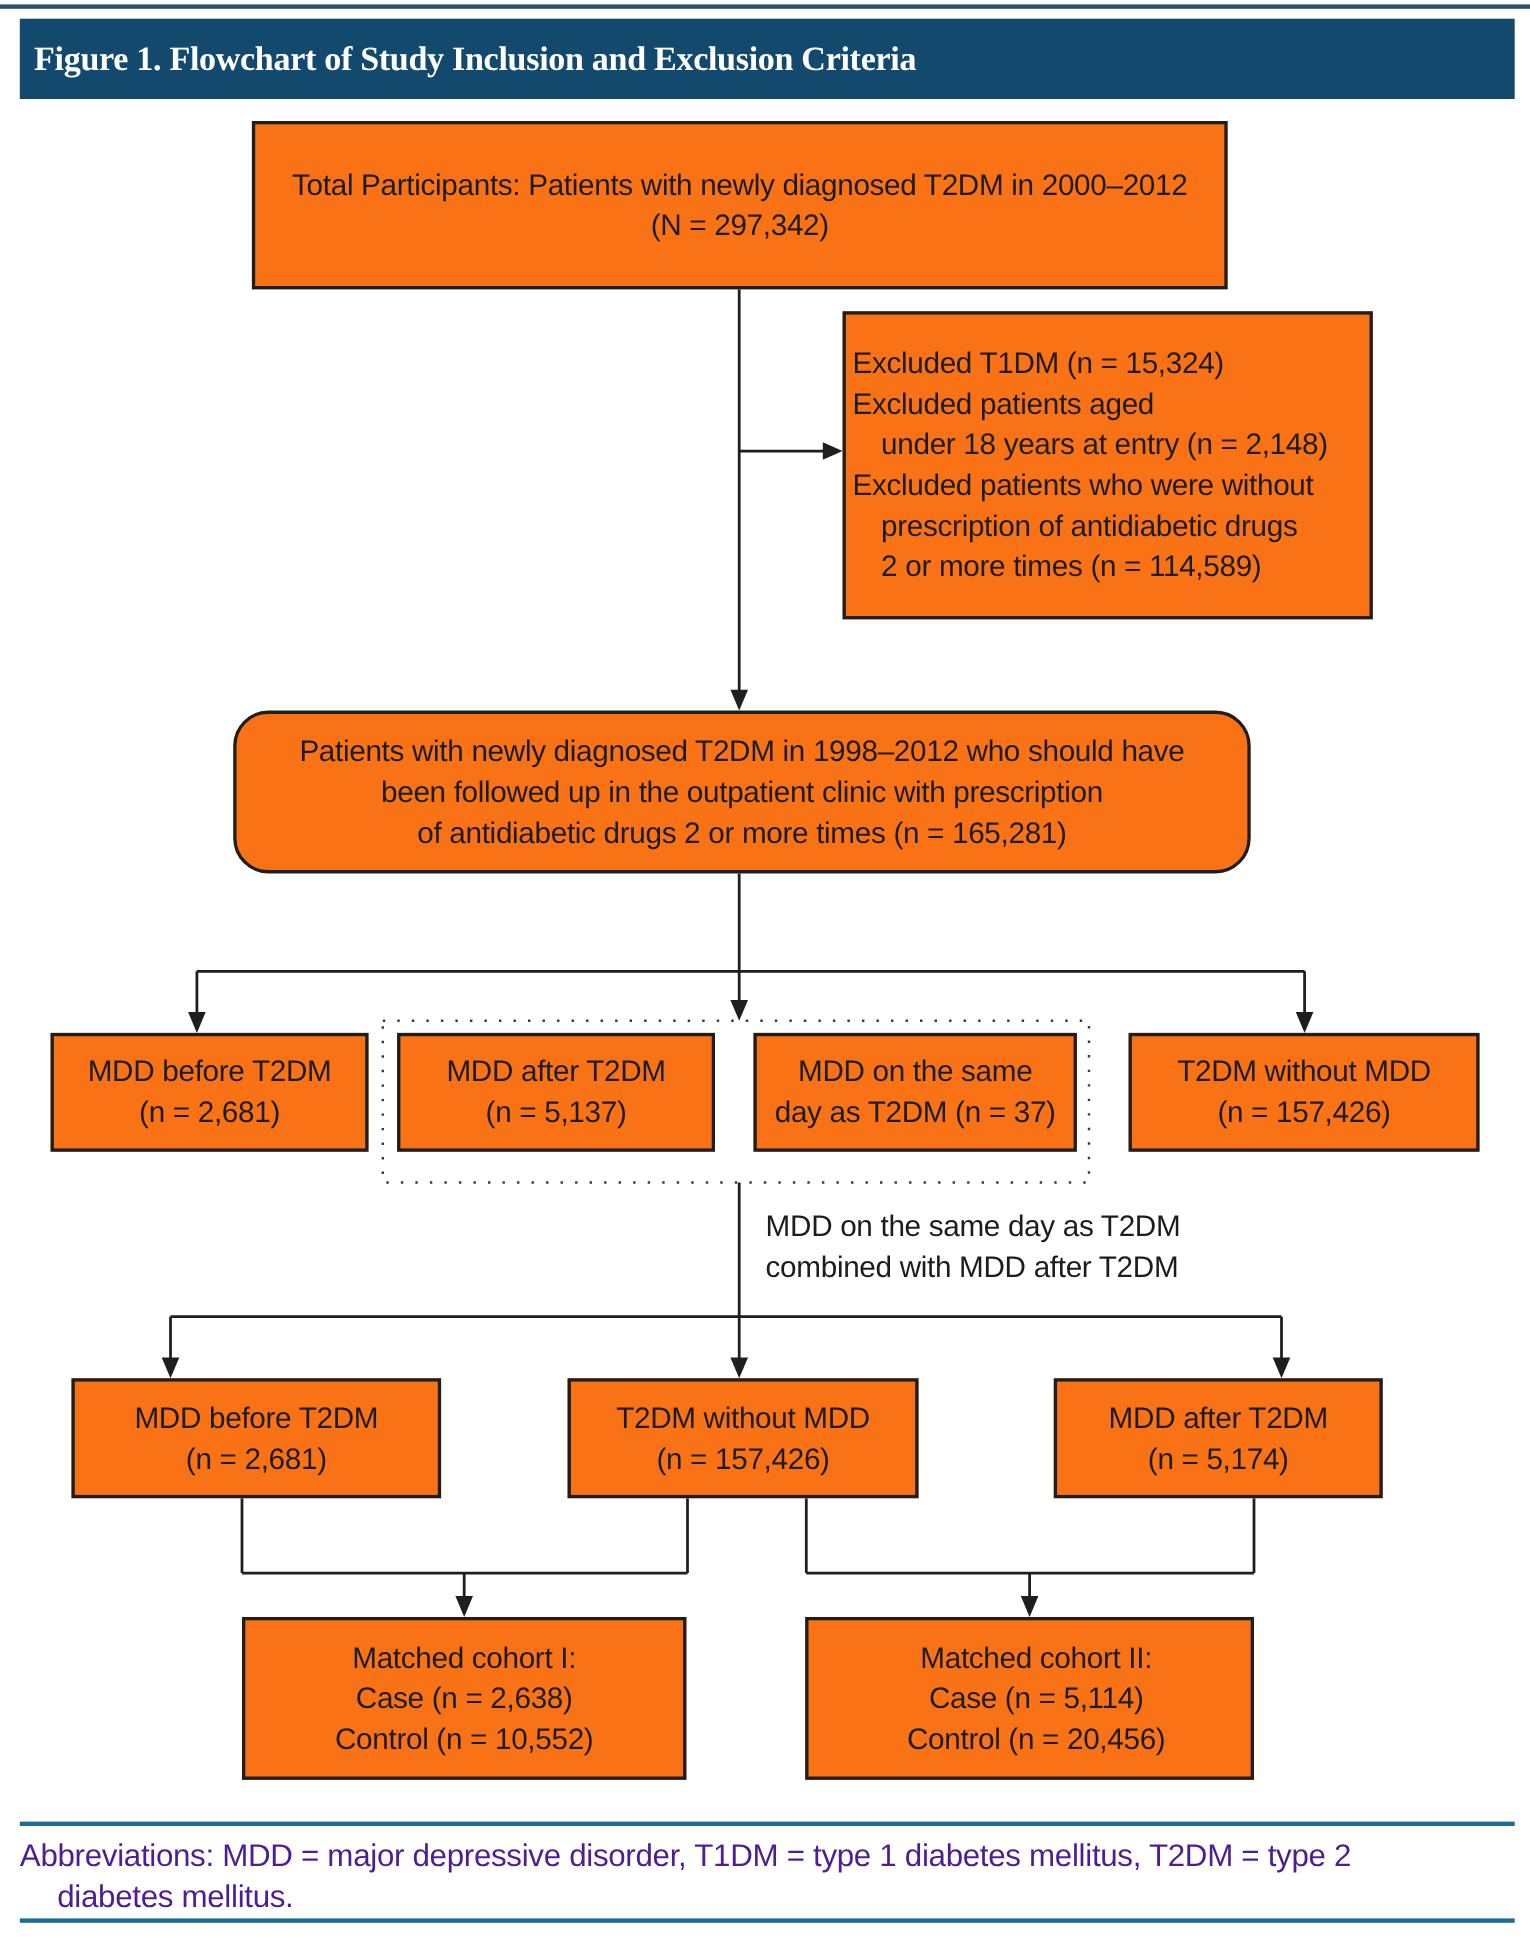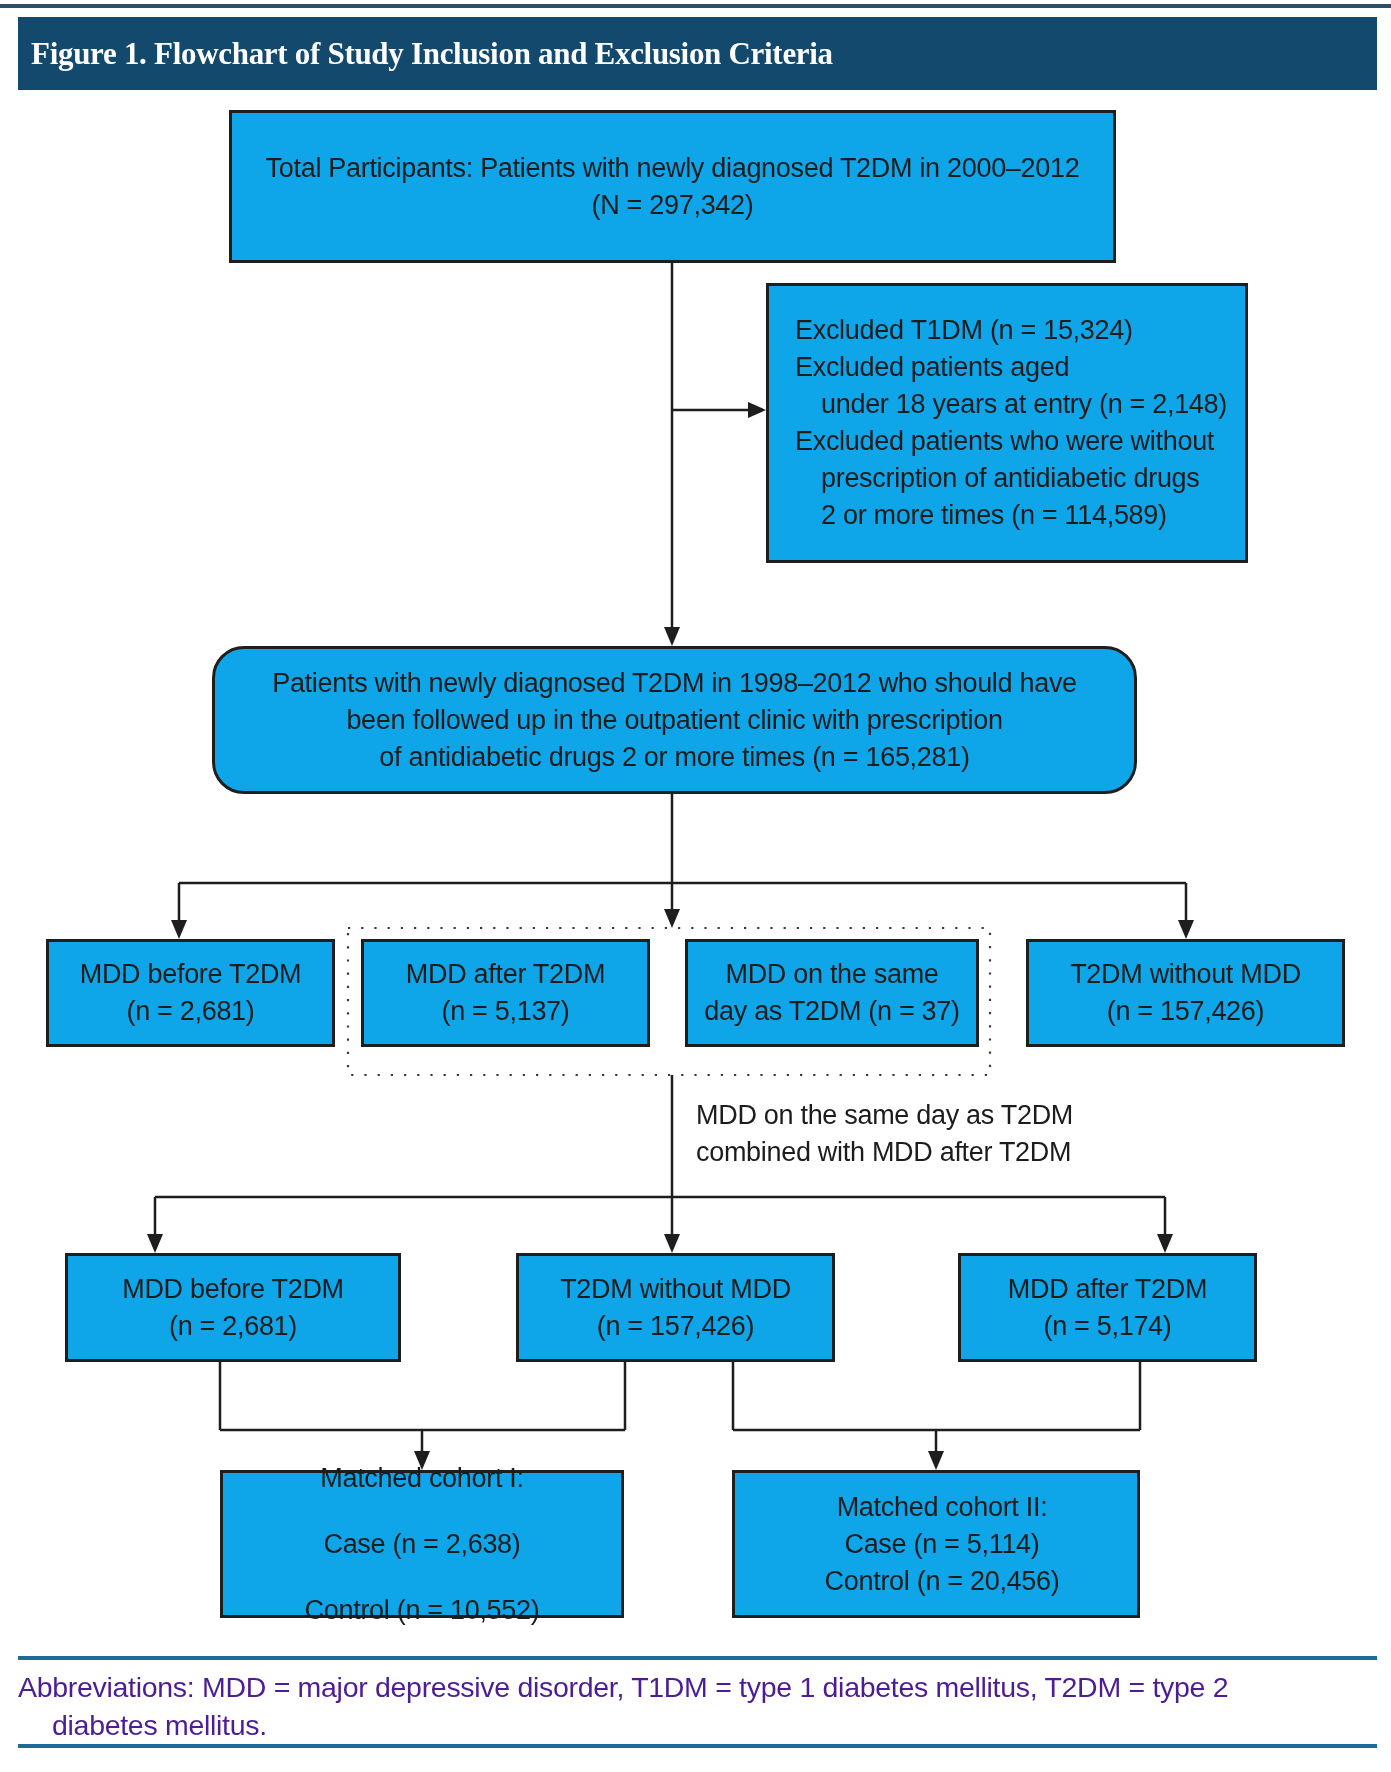--- a/index.html
+++ b/index.html
@@ -13,39 +13,39 @@
     background:var(--header-bg,#14496E);display:flex;align-items:center;font-family:Liberation Serif, serif;
   }
   .title-text{color:#ffffff;font-weight:bold;font-size:31px;padding-left:13px;letter-spacing:-0.3px;}
 
   svg.connectors{position:absolute;left:0;top:0;pointer-events:none;}
   .fc-line{stroke:var(--line-color,#1e1e1e);stroke-width:2.5;fill:none;}
   .fc-arrow{fill:var(--line-color,#1e1e1e);}
   .fc-dotted{fill:none;stroke:#3a3a3a;stroke-width:2.2;stroke-dasharray:2.2 11;}
 
   .fbox{
-    position:absolute;box-sizing:border-box;background:#0ea5e9;border:3px solid var(--line-color,#1e1e1e);
+    position:absolute;box-sizing:border-box;background:#f97316;border:3px solid var(--line-color,#1e1e1e);
     display:flex;flex-direction:column;justify-content:center;align-items:center;
     text-align:center;font-size:27px;line-height:37px;letter-spacing:-0.3px;
   }
   .fbox .ln{display:block;}
-  .fbox.left-align{align-items:flex-start;text-align:left;padding-left:26px;padding-right:6px;}
+  .fbox.left-align{align-items:flex-start;text-align:left;padding-left:6px;padding-right:6px;}
   .fbox .indent{padding-left:26px;}
 
   .b-total   {left:229px;top:110px;width:887px;height:153px;}
   .b-excluded{left:766px;top:283px;width:482px;height:280px;}
   .b-followed{left:212px;top:646px;width:925px;height:148px;border-radius:32px;}
   .b-a1{left:46px;  top:939px;width:289px;height:108px;}
   .b-a2{left:361px; top:939px;width:289px;height:108px;}
   .b-a3{left:685px; top:939px;width:294px;height:108px;}
   .b-a4{left:1026px;top:939px;width:319px;height:108px;}
   .b-b1{left:65px;  top:1253px;width:336px;height:109px;}
   .b-b2{left:516px; top:1253px;width:319px;height:109px;}
   .b-b3{left:958px; top:1253px;width:299px;height:109px;}
-  .b-c1{left:220px; top:1470px;width:404px;height:148px;gap:29px;}
+  .b-c1{left:220px; top:1470px;width:404px;height:148px;}
   .b-c2{left:732px; top:1470px;width:408px;height:148px;padding-left:12px;}
 
   .combine-label{
     position:absolute;left:696px;top:1097px;width:460px;
     font-size:27px;line-height:37px;letter-spacing:-0.3px;
   }
   .combine-label .ln{display:block;}
 
   .footer-rule{position:absolute;left:18px;width:1359px;height:4px;background:var(--rule-blue,#1D6B99);}
   .fr-top{top:1656px;}

